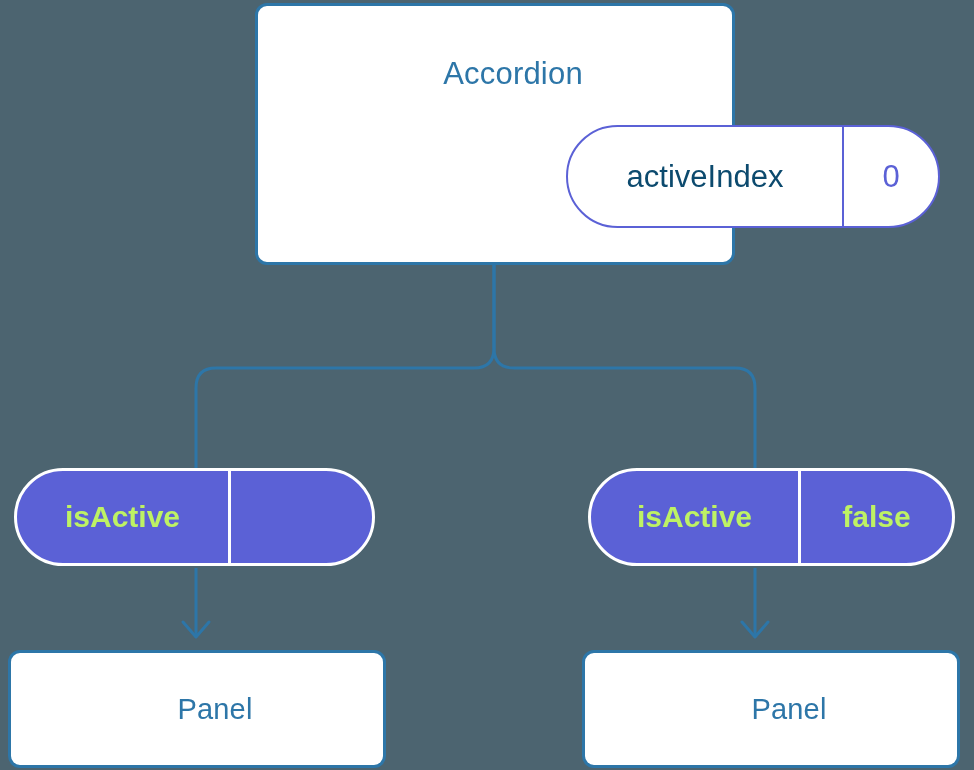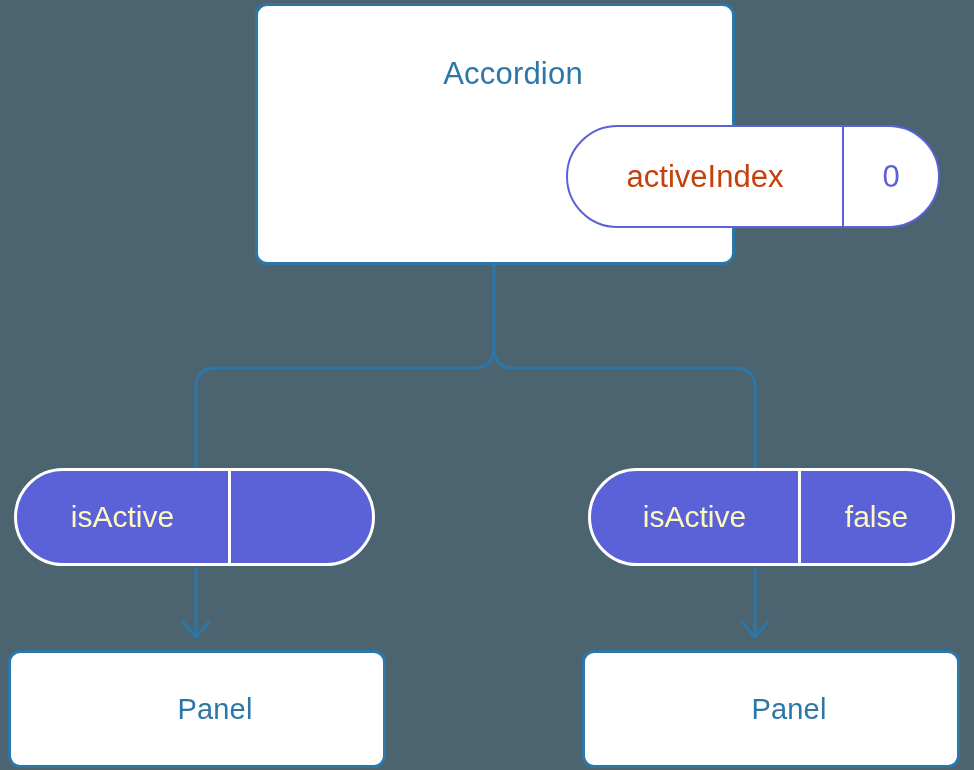--- a/index.html
+++ b/index.html
@@ -106,41 +106,42 @@
   .pill-outline {
     left: 308px;
     top: 119px;
     width: 374px;
     height: 103px;
     border: 2px solid #5b61d6;
     background: #ffffff;
   }
   .pill-outline .pill-key {
     flex: 0 0 276px;
-    color: #c2410c;
+    color: #0c4a6e;
     font-size: 31px;
     border-right: 2px solid #5b61d6;
   }
   .pill-outline .pill-val {
     flex: 1 1 auto;
     color: #5b61d6;
     font-size: 31px;
   }
 
   
   .pill-filled {
     top: 468px;
     height: 98px;
     background: #5b61d6;
     border: 3px solid #ffffff;
   }
   .pill-filled .pill-key,
   .pill-filled .pill-val {
-    color: #fef9c3;
+    color: #bef264;
     font-size: 30px;
+    font-weight: bold;
   }
   .pill-filled .pill-key {
     border-right: 3px solid #ffffff;
   }
 
   #pill-is-active-true {
     left: 14px;
     width: 361px;
   }
   #pill-is-active-true .pill-key { flex: 0 0 214px; }

